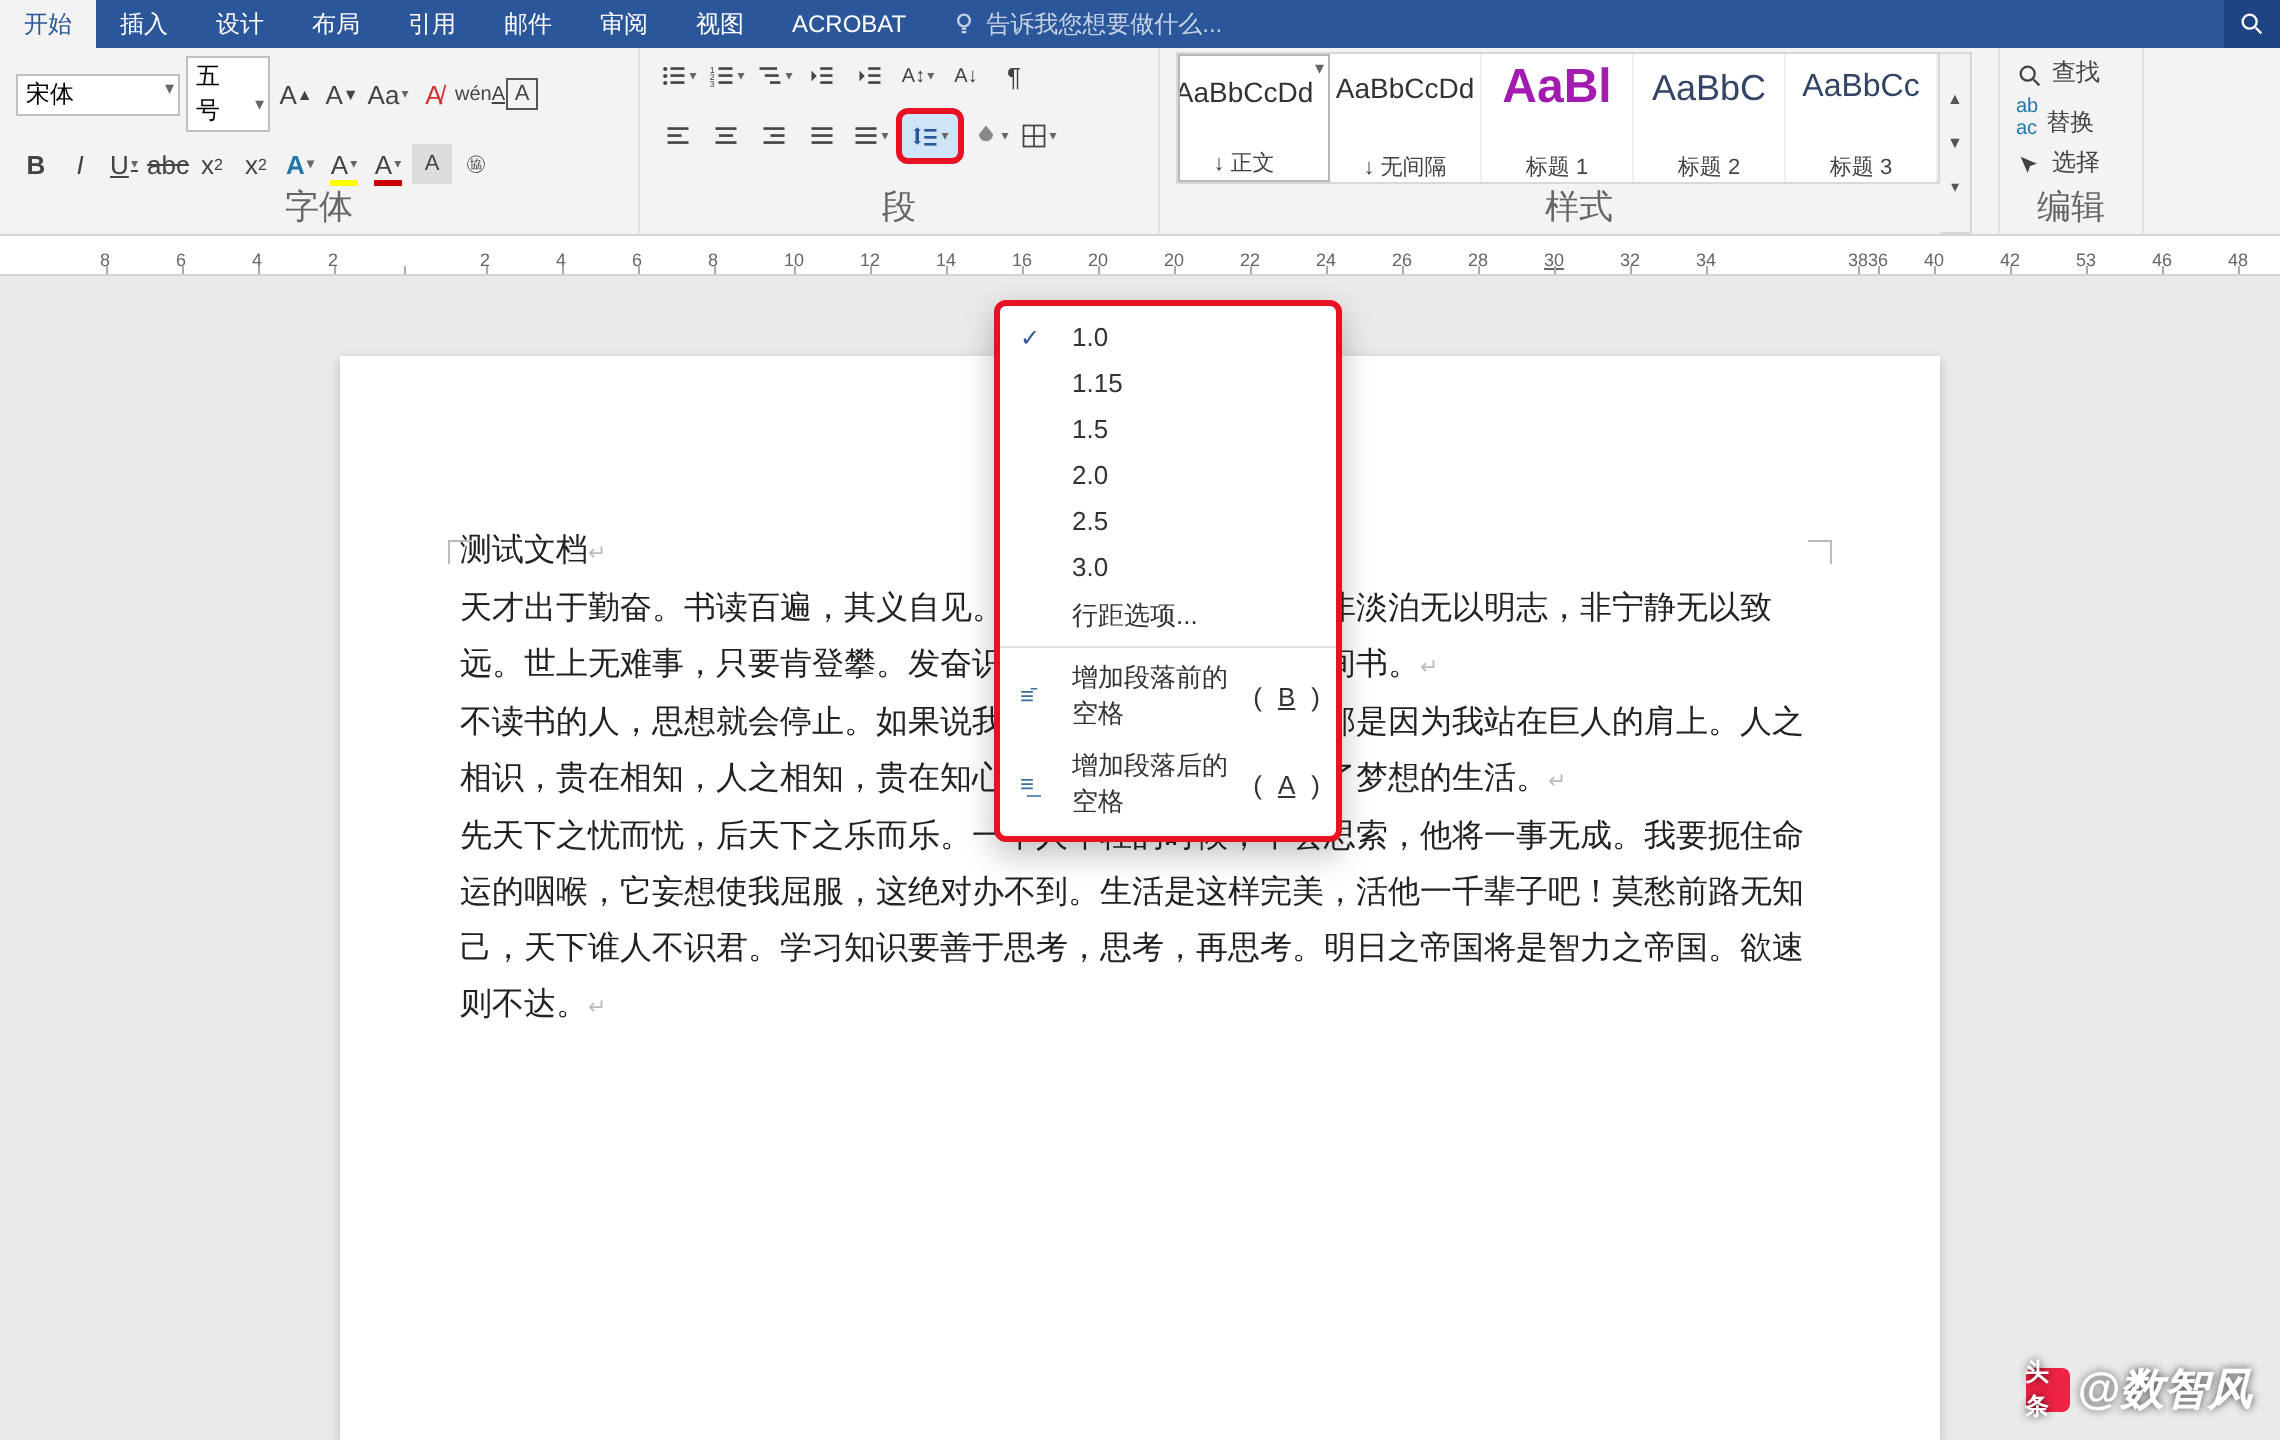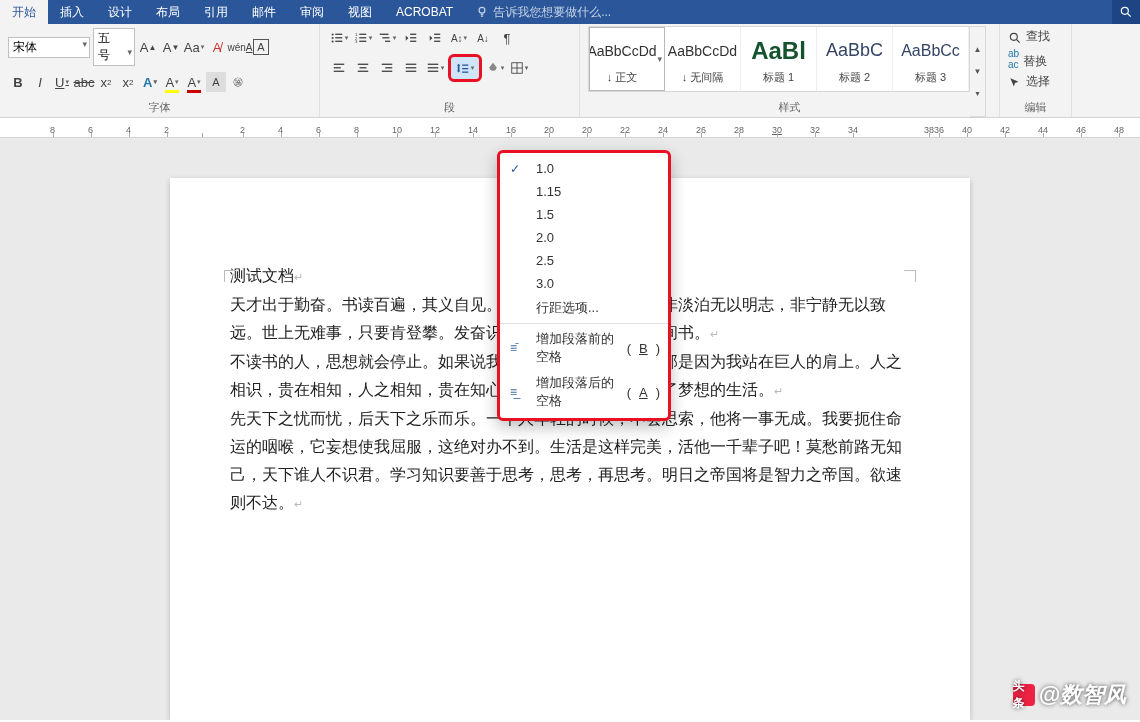--- a/index.html
+++ b/index.html
@@ -8,21 +8,21 @@
 .tabs { height:24px; background:#2b579a; display:flex; align-items:center; color:#fff; font-size:12px; }
 .tab { padding:0 12px; line-height:24px; cursor:pointer; }
 .tab.active { background:#f3f3f3; color:#2b579a; }
 .tell { margin-left:10px; color:#c6d3e6; display:flex; align-items:center; gap:4px; }
 .tabs-right { margin-left:auto; width:28px; height:24px; background:#1f4483; display:flex; align-items:center; justify-content:center; }
 
 .ribbon { height:94px; background:#f3f3f3; border-bottom:1px solid #d4d4d4; display:flex; position:relative; }
 .clip { width:56px; display:flex; flex-direction:column; padding-top:4px; gap:4px; }
 .clip-item { font-size:12px; color:#444; text-align:left; padding-left:8px; cursor:pointer; }
 .grp { border-right:1px solid #e0e0e0; padding:4px 8px 0 8px; position:relative; }
-.grp-label { position:absolute; bottom:2px; left:0; right:0; text-align:center; font-size:11px; color:#666; }
+.grp-label { position:absolute; bottom:2px; left:0; right:0; text-align:center; font-size:17px; color:#666; }
 
 .font-grp { width:320px; }
 .font-row1 { display:flex; gap:3px; align-items:center; }
 .sel { background:#fff; border:1px solid #c0c0c0; font-size:12px; padding:1px 14px 1px 4px; position:relative; }
 .sel::after { content:"▾"; position:absolute; right:2px; font-size:9px; color:#666; }
 .font-name { width:82px; }
 .font-size { width:42px; }
 .ib { width:20px; height:20px; display:flex; align-items:center; justify-content:center; font-size:13px; color:#444; cursor:pointer; }
 .font-row2 { display:flex; gap:2px; margin-top:6px; align-items:center; }
 .ib.bold { font-weight:bold; }
@@ -33,21 +33,21 @@
 .color-swatch { width:14px; height:3px; }
 
 .para-grp { width:260px; }
 .para-row { display:flex; gap:2px; align-items:center; }
 .para-row .ib { width:22px; }
 
 .spacing-btn { border:3px solid #e81123; border-radius:6px; padding:1px; background:#cfe4f7; }
 
 .styles-grp { width:420px; display:flex; padding-top:2px; }
 .styles-list { display:flex; gap:0; border:1px solid #d8d8d8; background:#fff; height:66px; overflow:hidden; }
-.style-item { width:76px; height:64px; display:flex; flex-direction:column; align-items:center; justify-content:center; cursor:pointer; border-right:1px solid #eee; }
+.style-item { width:76px; height:64px; display:flex; flex-direction:column; align-items:center; justify-content:space-between; cursor:pointer; border-right:1px solid #eee; }
 .style-prev { font-size:14px; color:#333; height:34px; display:flex; align-items:center; }
 .style-name { font-size:11px; color:#444; margin-top:2px; }
 .style-item.sel { outline:1px solid #b8b8b8; outline-offset:-1px; }
 .styles-arrows { width:16px; display:flex; flex-direction:column; justify-content:center; border:1px solid #d8d8d8; border-left:none; }
 .styles-arrows div { height:22px; display:flex; align-items:center; justify-content:center; font-size:8px; color:#555; }
 
 .edit-grp { width:72px; display:flex; flex-direction:column; gap:3px; padding-top:4px; }
 .edit-item { display:flex; align-items:flex-end; gap:4px; font-size:12px; color:#444; cursor:pointer; }
 
 .ruler { height:20px; background:#fff; border-bottom:1px solid #d4d4d4; font-size:9px; color:#666; display:flex; align-items:flex-end; padding-left:50px; position:relative; overflow:hidden; }
@@ -251,21 +251,21 @@
     <div class="styles-list">
       <div class="style-item sel">
           <div class="style-prev">AaBbCcDd</div>
           <div class="style-name">↓ 正文</div>
         </div>
       <div class="style-item">
           <div class="style-prev">AaBbCcDd</div>
           <div class="style-name">↓ 无间隔</div>
         </div>
       <div class="style-item">
-          <div class="style-prev" style="font-size:24px;font-weight:bold;color:#14532d">AaBl</div>
+          <div class="style-prev" style="font-size:24px;font-weight:bold;color:#a21caf">AaBl</div>
           <div class="style-name">标题 1</div>
         </div>
       <div class="style-item">
           <div class="style-prev" style="font-size:18px;color:#346">AaBbC</div>
           <div class="style-name">标题 2</div>
         </div>
       <div class="style-item">
           <div class="style-prev" style="font-size:16px;color:#346">AaBbCc</div>
           <div class="style-name">标题 3</div>
         </div>
@@ -320,21 +320,21 @@
     <span class="rt" style="left: 658px;">24</span>
     <span class="rt" style="left: 696px;">26</span>
     <span class="rt" style="left: 734px;">28</span>
     <span class="rt" style="left: 772px; text-decoration: underline;">30</span>
     <span class="rt" style="left: 810px;">32</span>
     <span class="rt" style="left: 848px;">34</span>
     <span class="rt" style="left: 934px;">36</span>
     <span class="rt" style="left: 924px;">38</span>
     <span class="rt" style="left: 962px;">40</span>
     <span class="rt" style="left: 1000px;">42</span>
-    <span class="rt" style="left: 1038px;">44</span>
+    <span class="rt" style="left: 1038px;">53</span>
     <span class="rt" style="left: 1076px;">46</span>
     <span class="rt" style="left: 1114px;">48</span>
   </div>
 
 <div class="page-area">
   <div class="page">
     <div class="corner tl"></div>
     <div class="corner tr"></div>
     <div class="doc">
       <p><span>测试文档</span><span class="mark">↵</span></p>

